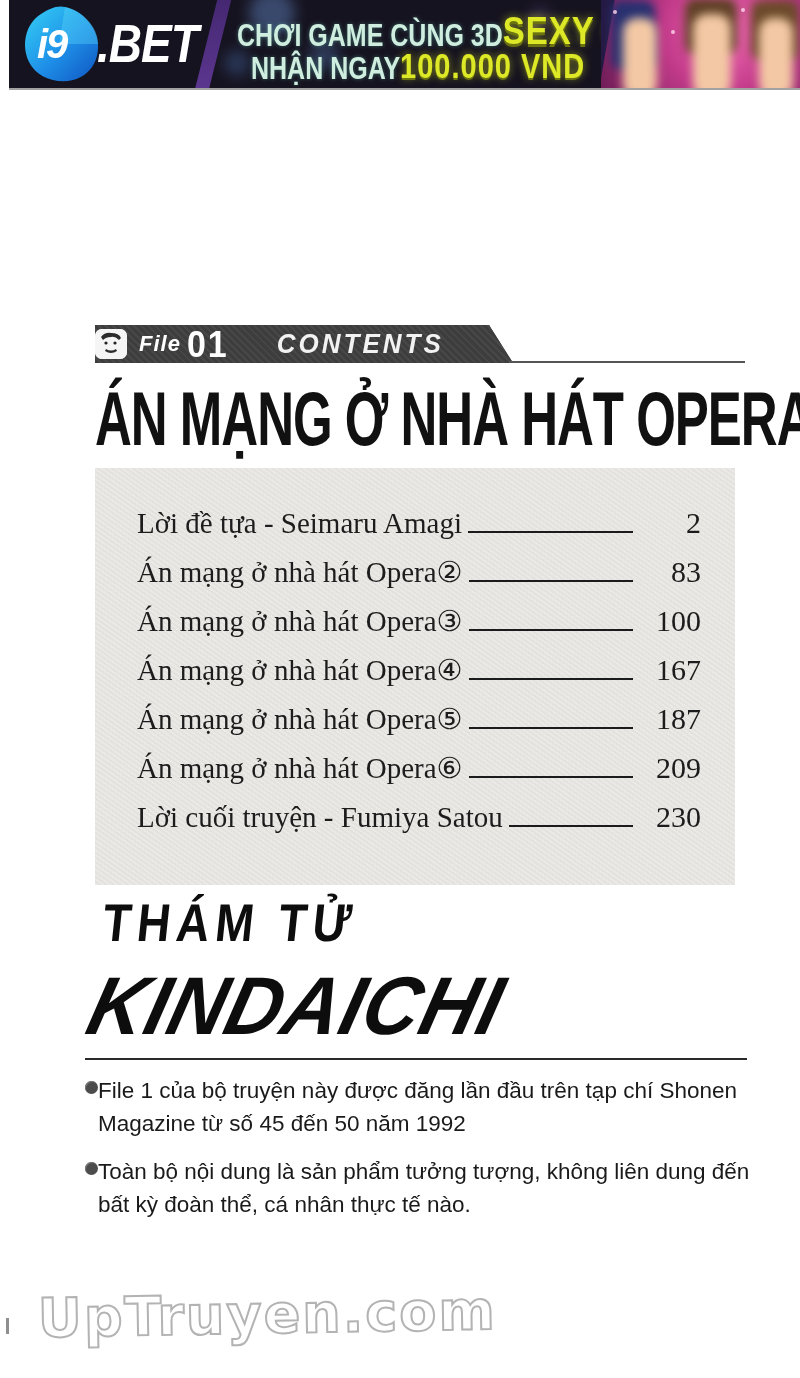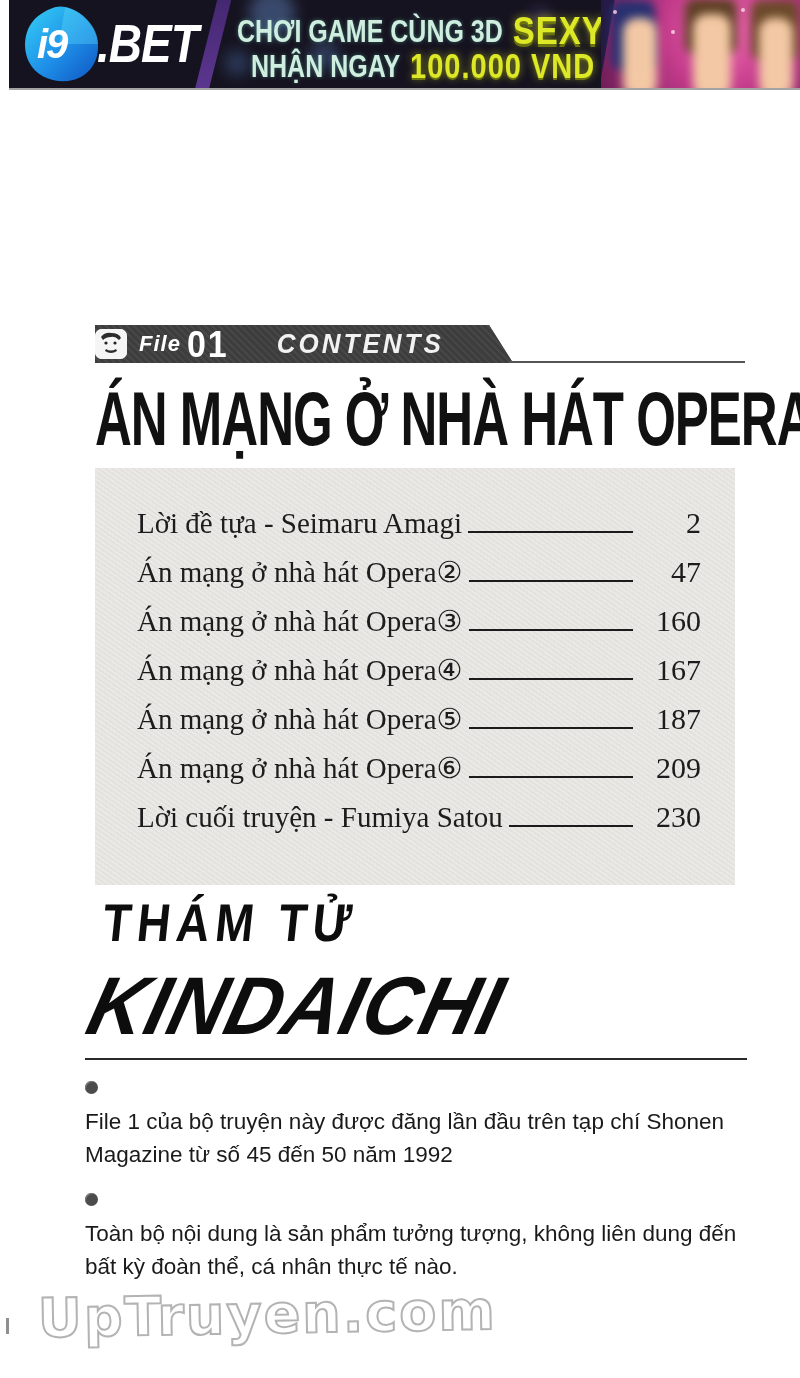--- a/index.html
+++ b/index.html
@@ -14,21 +14,21 @@
   .bokeh.b4{left:520px;top:8px;width:22px;height:22px;background:#54427a;}
 
   .logo-wrap{position:absolute;left:10px;top:4px;width:215px;height:80px;display:flex;align-items:center;}
   .logo-blob{position:relative;width:84px;height:80px;flex:0 0 auto;}
   .logo-i9{position:absolute;left:18px;top:18px;font-size:40px;font-weight:bold;font-style:italic;color:#ffffff;letter-spacing:-2px;}
   .logo-bet{font-size:46px;font-weight:bold;font-style:italic;color:#ffffff;letter-spacing:-1px;margin-left:-6px;transform:scaleY(1.15);}
 
   .purple-slash{position:absolute;left:196px;top:-6px;width:14px;height:110px;background:linear-gradient(180deg,#4b2a7e,#6c3fa8);transform:skewX(-14deg);opacity:.85;}
 
   .promo{position:absolute;left:228px;top:0;width:366px;height:88px;}
-  .promo-line{position:absolute;left:0;width:100%;display:flex;align-items:center;gap:10px;white-space:nowrap;}
+  .promo-line{position:absolute;left:0;width:100%;display:flex;align-items:flex-end;white-space:nowrap;}
   .promo-line.l1{top:12px;}
   .promo-line.l2{top:50px;left:14px;}
   .promo-normal{color:#cfeee0;font-weight:bold;font-size:25px;letter-spacing:0px;text-shadow:0 0 4px rgba(120,255,220,.35);transform:scaleY(1.25);display:inline-block;}
   .promo-hot{color:#dde926;font-weight:bold;font-size:33px;letter-spacing:1px;display:inline-block;transform:scaleY(1.2);text-shadow:0 2px 0 #6b7210,0 0 8px rgba(230,240,40,.6);}
   .promo-hot.small{font-size:29px;}
 
   .girls{position:absolute;right:0;top:0;width:208px;height:88px;background:radial-gradient(circle at 60% 35%,#f06ab0 0%,#c23a8a 45%,#6e1d57 100%);overflow:hidden;}
   .girls:before{content:"";position:absolute;left:-14px;top:0;width:20px;height:88px;background:#241a44;transform:skewX(-10deg);}
   .fig{position:absolute;filter:blur(5px);}
   .fig.skin{background:#f3c8a4;border-radius:14px;}
@@ -65,21 +65,21 @@
   .toc-row.first{}
   .toc-row.last{margin-top:8px;align-items:flex-end;}
 
   .series{position:absolute;left:100px;top:810px;color:#0d0d0d;}
   .series .l1{font-size:46px;font-weight:bold;letter-spacing:6px;transform:skewX(-6deg) scaleY(1.15);transform-origin:left bottom;display:block;}
   .series .l2{font-size:78px;font-weight:bold;font-style:italic;letter-spacing:1px;transform:skewX(-14deg) scaleY(1.05);transform-origin:left top;display:block;margin-top:4px;margin-left:2px;white-space:nowrap;}
 
   .rule{position:absolute;left:85px;top:968px;width:662px;height:2px;background:#2a2a2a;}
 
   .notes{position:absolute;left:85px;top:985px;width:670px;}
-  .note{display:flex;gap:12px;margin-bottom:16px;color:#1a1a1a;flex-direction:column;}
+  .note{display:flex;margin-bottom:16px;color:#1a1a1a;}
   .note .dot{flex:0 0 auto;width:13px;height:13px;border-radius:50%;background:#4c4c4c;margin-top:6px;box-shadow:inset 1px 1px 0 #777;}
   .note .txt{font-size:22.5px;line-height:1.45;font-family:"Liberation Sans",sans-serif;}
 
   .watermark{position:absolute;left:38px;top:1193px;font-size:54px;font-weight:bold;letter-spacing:2px;color:rgba(255,255,255,0);-webkit-text-stroke:2px #b3b3b3;transform:rotate(-1deg);font-family:"DejaVu Sans",sans-serif;}
   .edge-tick{position:absolute;left:6px;top:1228px;width:3px;height:16px;background:#8f8f8f;}
 </style>
 </head>
 <body>
 
 <div class="banner">
@@ -156,26 +156,26 @@
 
   <div class="toc-box">
     <div class="toc-row first">
       <span class="lbl small">Lời đề tựa - Seimaru Amagi</span>
       <span class="leader"></span>
       <span class="pg">2</span>
     </div>
     <div class="toc-row">
       <span class="lbl">Án mạng ở nhà hát Opera②</span>
       <span class="leader"></span>
-      <span class="pg">47</span>
+      <span class="pg">83</span>
     </div>
     <div class="toc-row">
       <span class="lbl">Án mạng ở nhà hát Opera③</span>
       <span class="leader"></span>
-      <span class="pg">160</span>
+      <span class="pg">100</span>
     </div>
     <div class="toc-row">
       <span class="lbl">Án mạng ở nhà hát Opera④</span>
       <span class="leader"></span>
       <span class="pg">167</span>
     </div>
     <div class="toc-row">
       <span class="lbl">Án mạng ở nhà hát Opera⑤</span>
       <span class="leader"></span>
       <span class="pg">187</span>

